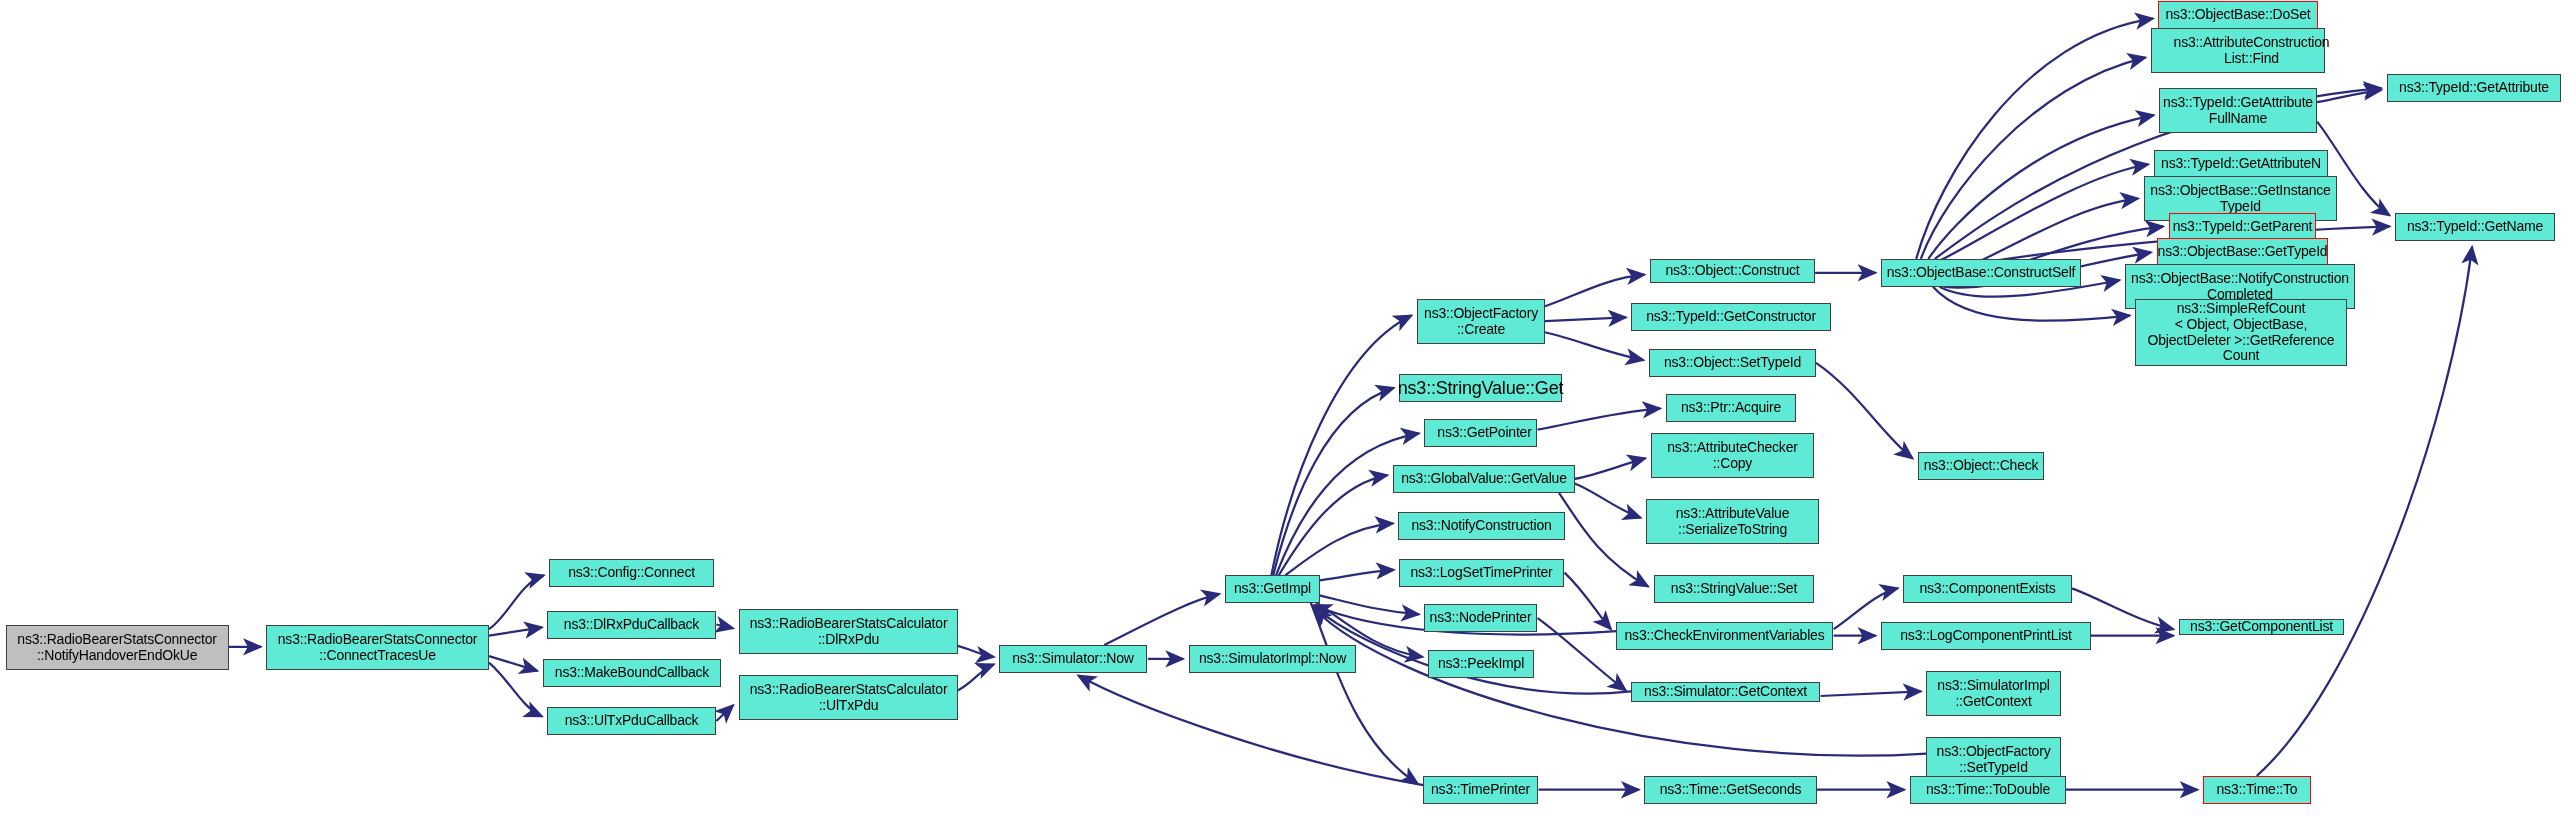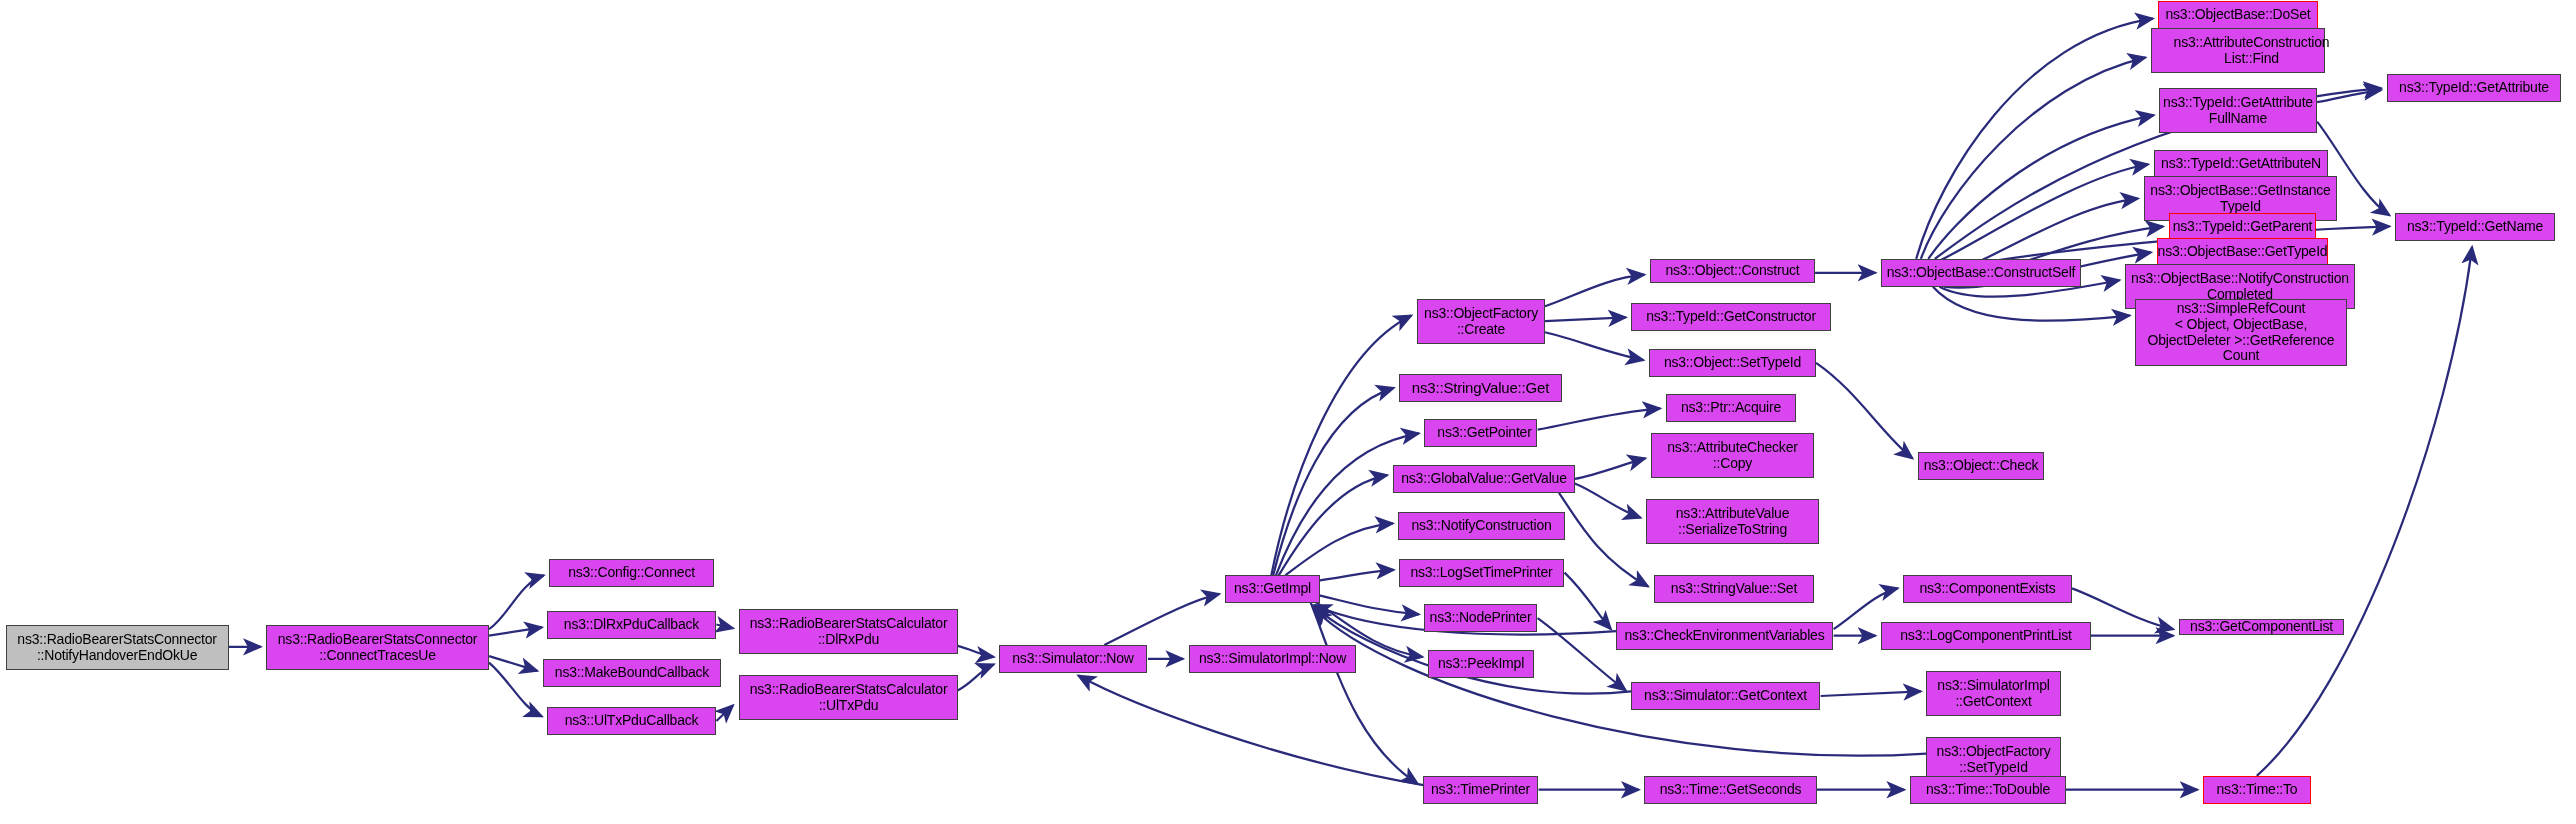--- a/index.html
+++ b/index.html
@@ -2,21 +2,21 @@
 <html style="font-size:15px"><head>
 <meta charset="utf-8">
 <style>
   html,body{margin:0;padding:0;background:#ffffff;}
   body{font-family:"Liberation Sans", sans-serif;}
   #canvas{position:relative;width:2576px;height:825px;background:#fff;overflow:hidden;}
   svg#edges{position:absolute;left:0;top:0;width:2576px;height:825px;}
   .nodebox{
     position:absolute;
     box-sizing:border-box;
-    background:#d946ef;
+    background:#5eead4;
     border:1.9px solid #404040;
     display:flex;align-items:center;justify-content:center;
     text-align:center;
     color:#000000;
     font-family:"Liberation Sans", sans-serif;
     line-height:1.12;
     white-space:pre-line;
     letter-spacing:-0.2px;
   }
   .nodebox.current{background:#bfbfbf;}
@@ -105,39 +105,39 @@
       <div class="nodebox" style="left: 547px; top: 707px; width: 169px; height: 28px; font-size: 14px;"><span>ns3::UlTxPduCallback</span></div>
       <div class="nodebox" style="left: 739px; top: 609px; width: 219px; height: 45px; font-size: 14px;"><span>ns3::RadioBearerStatsCalculator
 ::DlRxPdu</span></div>
       <div class="nodebox" style="left: 739px; top: 675px; width: 219px; height: 45px; font-size: 14px;"><span>ns3::RadioBearerStatsCalculator
 ::UlTxPdu</span></div>
       <div class="nodebox" style="left: 999px; top: 645px; width: 148px; height: 28px; font-size: 14px;"><span>ns3::Simulator::Now</span></div>
       <div class="nodebox" style="left: 1189px; top: 645px; width: 167px; height: 28px; font-size: 14px;"><span>ns3::SimulatorImpl::Now</span></div>
       <div class="nodebox" style="left: 1225px; top: 575px; width: 95px; height: 28px; font-size: 14px;"><span>ns3::GetImpl</span></div>
       <div class="nodebox" style="left: 1417px; top: 299px; width: 128px; height: 45px; font-size: 14px;"><span>ns3::ObjectFactory
 ::Create</span></div>
-      <div class="nodebox" style="left: 1399px; top: 374px; width: 163px; height: 28px; font-size: 15px;"><span>ns3::StringValue::Get</span></div>
+      <div class="nodebox" style="left: 1399px; top: 374px; width: 163px; height: 28px; font-size: 18px;"><span>ns3::StringValue::Get</span></div>
       <div class="nodebox" style="left: 1424px; top: 419px; width: 113px; height: 28px; font-size: 14px; padding-left: 8px;"><span>ns3::GetPointer</span></div>
       <div class="nodebox" style="left: 1393px; top: 465px; width: 182px; height: 28px; font-size: 14px;"><span>ns3::GlobalValue::GetValue</span></div>
       <div class="nodebox" style="left: 1398px; top: 512px; width: 167px; height: 28px; font-size: 14px;"><span>ns3::NotifyConstruction</span></div>
       <div class="nodebox" style="left: 1399px; top: 559px; width: 165px; height: 28px; font-size: 14px;"><span>ns3::LogSetTimePrinter</span></div>
       <div class="nodebox" style="left: 1424px; top: 604px; width: 113px; height: 28px; font-size: 14px;"><span>ns3::NodePrinter</span></div>
       <div class="nodebox" style="left: 1428px; top: 650px; width: 106px; height: 28px; font-size: 14px;"><span>ns3::PeekImpl</span></div>
       <div class="nodebox" style="left: 1423px; top: 776px; width: 115px; height: 28px; font-size: 14px;"><span>ns3::TimePrinter</span></div>
       <div class="nodebox" style="left: 1650px; top: 259px; width: 165px; height: 24px; font-size: 14px;"><span>ns3::Object::Construct</span></div>
       <div class="nodebox" style="left: 1631px; top: 303px; width: 200px; height: 28px; font-size: 14px;"><span>ns3::TypeId::GetConstructor</span></div>
       <div class="nodebox" style="left: 1649px; top: 349px; width: 167px; height: 28px; font-size: 14px;"><span>ns3::Object::SetTypeId</span></div>
       <div class="nodebox" style="left: 1666px; top: 394px; width: 130px; height: 28px; font-size: 14px;"><span>ns3::Ptr::Acquire</span></div>
       <div class="nodebox" style="left: 1651px; top: 433px; width: 163px; height: 45px; font-size: 14px;"><span>ns3::AttributeChecker
 ::Copy</span></div>
       <div class="nodebox" style="left: 1646px; top: 499px; width: 173px; height: 45px; font-size: 14px; justify-content: center;"><span>ns3::AttributeValue
 ::SerializeToString</span></div>
       <div class="nodebox" style="left: 1654px; top: 575px; width: 160px; height: 28px; font-size: 14px;"><span>ns3::StringValue::Set</span></div>
       <div class="nodebox" style="left: 1616px; top: 622px; width: 217px; height: 28px; font-size: 14px;"><span>ns3::CheckEnvironmentVariables</span></div>
-      <div class="nodebox" style="left: 1631px; top: 682px; width: 189px; height: 28px; font-size: 14px;"><span>ns3::Simulator::GetContext</span></div>
+      <div class="nodebox" style="left: 1631px; top: 682px; width: 189px; height: 20px; font-size: 14px;"><span>ns3::Simulator::GetContext</span></div>
       <div class="nodebox" style="left: 1644px; top: 776px; width: 173px; height: 28px; font-size: 14px;"><span>ns3::Time::GetSeconds</span></div>
       <div class="nodebox" style="left: 1881px; top: 259px; width: 200px; height: 28px; font-size: 14px;"><span>ns3::ObjectBase::ConstructSelf</span></div>
       <div class="nodebox" style="left: 1918px; top: 452px; width: 126px; height: 28px; font-size: 14px;"><span>ns3::Object::Check</span></div>
       <div class="nodebox" style="left: 1903px; top: 575px; width: 169px; height: 28px; font-size: 14px;"><span>ns3::ComponentExists</span></div>
       <div class="nodebox" style="left: 1881px; top: 622px; width: 210px; height: 28px; font-size: 14px;"><span>ns3::LogComponentPrintList</span></div>
       <div class="nodebox" style="left: 1926px; top: 671px; width: 135px; height: 45px; font-size: 14px;"><span>ns3::SimulatorImpl
 ::GetContext</span></div>
       <div class="nodebox" style="left: 1926px; top: 737px; width: 135px; height: 45px; font-size: 14px;"><span>ns3::ObjectFactory
 ::SetTypeId</span></div>
       <div class="nodebox" style="left: 1910px; top: 776px; width: 156px; height: 28px; font-size: 14px;"><span>ns3::Time::ToDouble</span></div>

